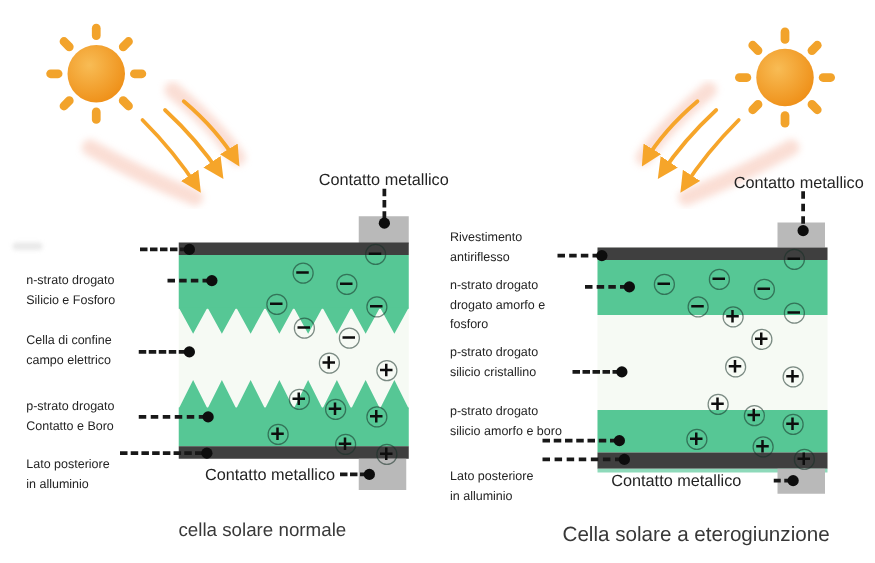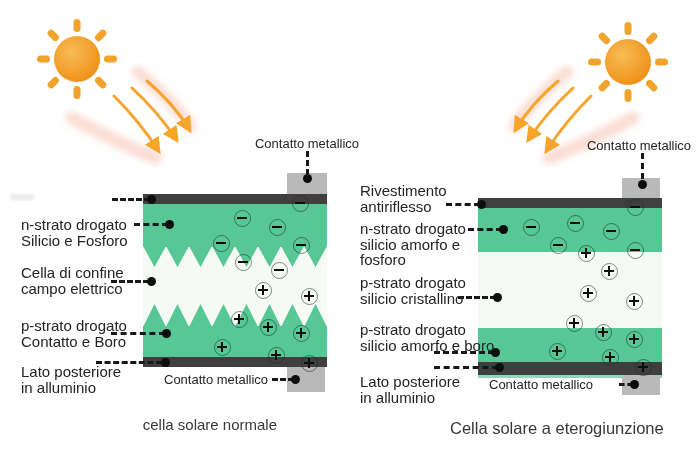--- a/index.html
+++ b/index.html
@@ -20,21 +20,21 @@
   .dash-v{position:absolute;width:0;border-left:3px dashed #181818;}
   .dot{position:absolute;width:9px;height:9px;border-radius:50%;background:#0d0d0d;}
   
   .sym{position:absolute;width:17px;height:17px;border:1.6px solid rgba(22,48,38,.55);
        border-radius:50%;box-sizing:border-box;}
   .sym::before{content:"";position:absolute;left:2.5px;right:2.5px;top:50%;
        margin-top:-1.4px;height:2.8px;background:#0d0d0d;}
   .sym.plus::after{content:"";position:absolute;top:2.5px;bottom:2.5px;left:50%;
        margin-left:-1.4px;width:2.8px;background:#0d0d0d;}
   
-  .lbl{position:absolute;font-size:15px;line-height:15.5px;font-weight:500;color:#242424;white-space:nowrap;}
+  .lbl{position:absolute;font-size:10px;line-height:15.5px;font-weight:500;color:#242424;white-space:nowrap;}
   .lbl span{display:block;}
   .lbl-c{position:absolute;font-size:13px;font-weight:500;color:#242424;white-space:nowrap;text-align:center;}
   .caption{position:absolute;font-weight:500;color:#383838;white-space:nowrap;text-align:right;}
   .caption.left{font-size:15px;}
   .caption.right{font-size:16.5px;}
   .smudge{position:absolute;width:24px;height:6px;border-radius:3px;background:#e3e3e3;filter:blur(1.5px);opacity:.8;}
 </style>
 </head>
 <body>
 
@@ -217,21 +217,21 @@
   <div class="lbl-c" style="left:164px;top:372px;width:110px;text-align:left">Contatto metallico</div>
   <div class="caption left" style="left:137px;top:416px;width:140px">cella solare normale</div>
 
   <div class="lbl-c" style="left:582px;top:138px;width:114px">Contatto metallico</div>
   <div class="lbl" style="left:360px;top:183px">
     <span>Rivestimento</span>
     <span>antiriflesso</span>
   </div>
   <div class="lbl" style="left:360px;top:221px">
     <span>n-strato drogato</span>
-    <span>silicio amorfo e</span>
+    <span>drogato amorfo e</span>
     <span>fosforo</span>
   </div>
   <div class="lbl" style="left:360px;top:275px">
     <span>p-strato drogato</span>
     <span>silicio cristallino</span>
   </div>
   <div class="lbl" style="left:360px;top:322px">
     <span>p-strato drogato</span>
     <span>silicio amorfo e boro</span>
   </div>

